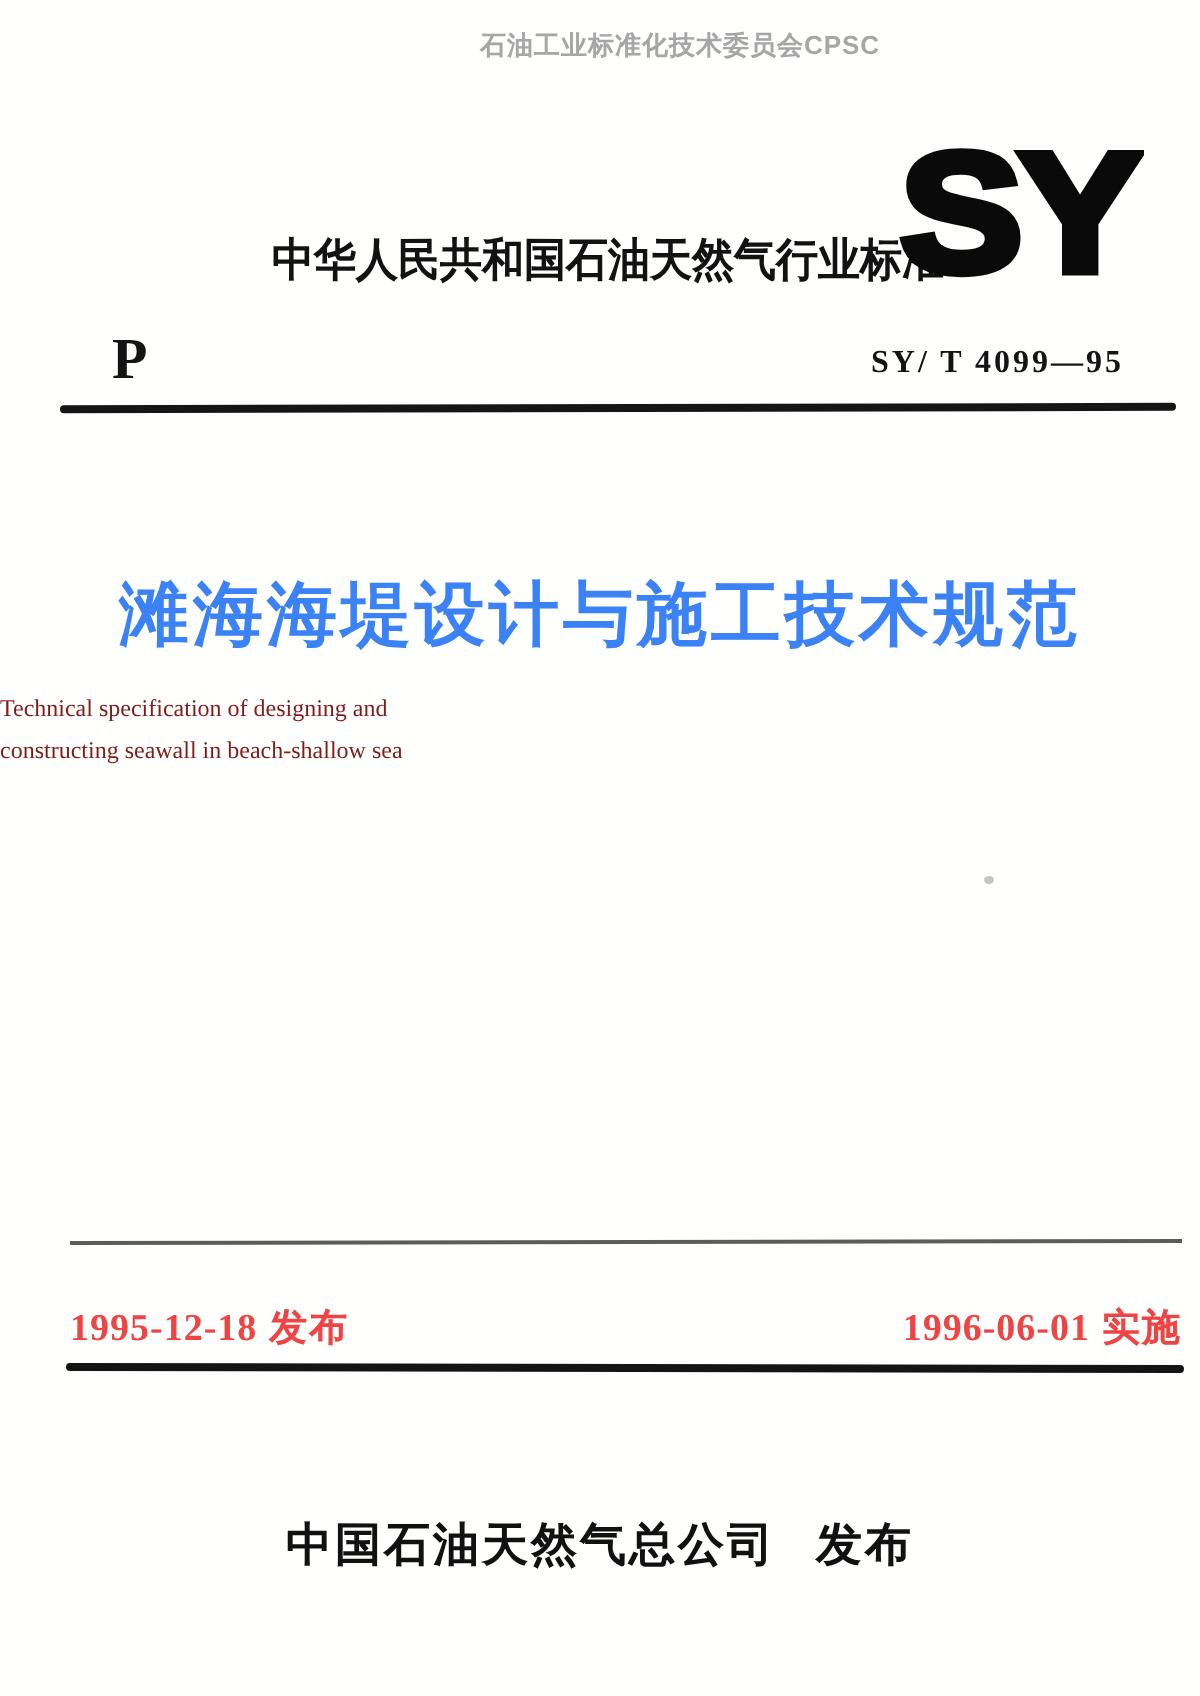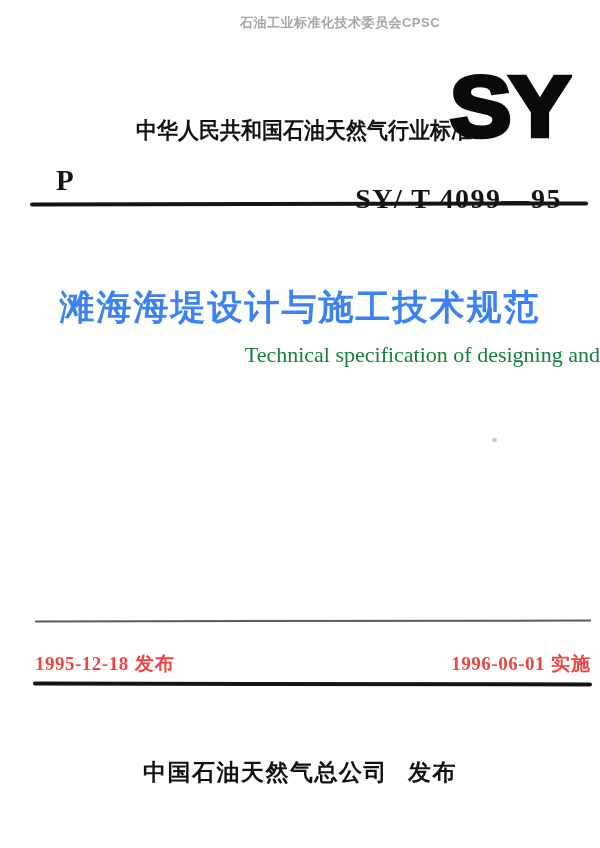--- a/index.html
+++ b/index.html
@@ -37,44 +37,44 @@
     -webkit-text-stroke:5px #0a0a0a;
     text-align:left;
     transform:scaleY(0.92);
   }
   .doc-code{
     position:absolute;top:165px;left:56px;
     font-family:"Liberation Serif", serif;
     font-size:29px;line-height:30px;font-weight:bold;
   }
   .std-number{
-    position:absolute;top:187px;right:38px;
+    position:absolute;top:170px;right:38px;
     font-family:"Liberation Serif", serif;
-    font-size:28px;line-height:24px;font-weight:bold;
+    font-size:16px;line-height:24px;font-weight:bold;
     letter-spacing:1.5px;white-space:nowrap;
   }
   .rule-header{
     position:absolute;top:202px;left:30px;width:558px;height:4px;
     background:#151515;border-radius:2px;
     transform:rotate(-0.12deg);
   }
   
   .title-cn{
     position:absolute;top:284px;left:0;width:100%;
     text-align:center;
     font-size:35px;font-weight:bold;letter-spacing:2px;
     color:#3b82f6;
     white-space:nowrap;
   }
   .title-en{
     position:absolute;top:344px;left:0;width:100%;
-    text-align:right;
+    text-align:left;
     font-family:"Liberation Serif", serif;
-    font-size:22px;line-height:21px;
-    color:#15803d;
+    font-size:12px;line-height:21px;
+    color:#7f1d1d;
   }
   .speck{
     position:absolute;top:438px;left:492px;width:5px;height:4px;
     background:#b5b2ad;border-radius:50%;opacity:.75;
   }
   
   .rule-dates-top{
     position:absolute;top:620px;left:35px;width:556px;height:2px;
     background:#3f3f3f;opacity:.85;
     transform:rotate(-0.1deg);
@@ -123,20 +123,21 @@
   <div class="doc-code">P</div>
 
   <div class="std-number">SY/ T 4099—95</div>
 
   <div class="rule-header"></div>
 
   <div class="title-cn">滩海海堤设计与施工技术规范</div>
 
   <div class="title-en">
     <div>Technical specification of designing and</div>
+    <div>constructing seawall in beach-shallow sea</div>
   </div>
 
   <div class="speck"></div>
 
   <div class="rule-dates-top"></div>
 
   <div class="date-row">
     <div class="date-item">
       <span class="num">1995-12-18</span><span class="lbl">发布</span>
     </div>

